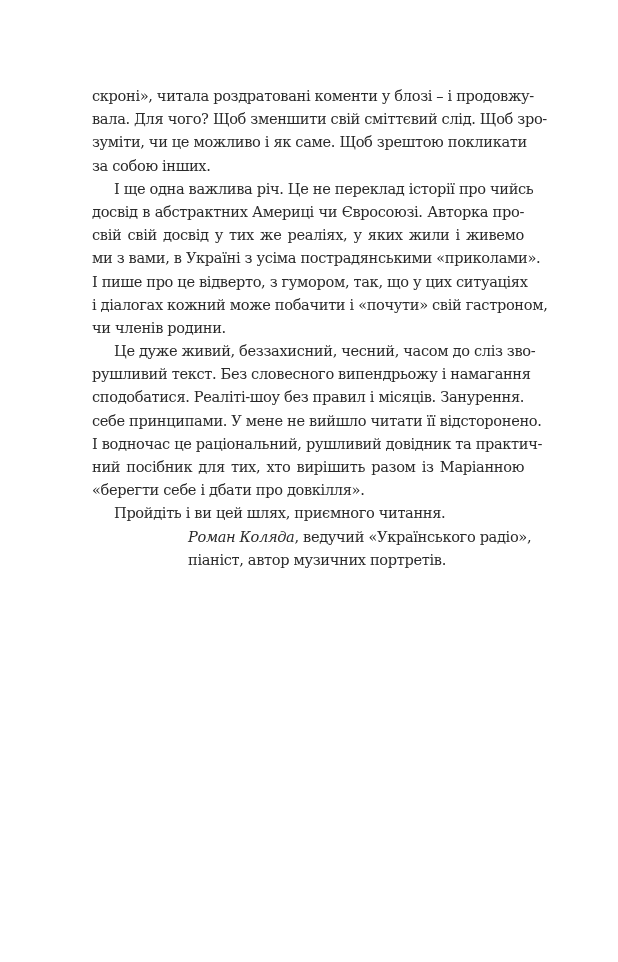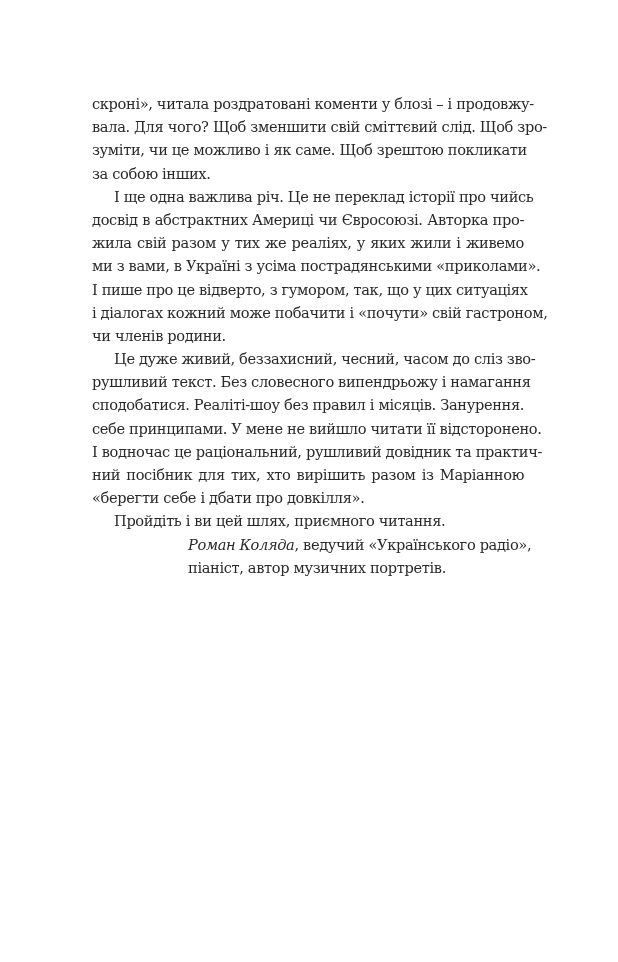--- a/index.html
+++ b/index.html
@@ -11,21 +11,21 @@
       width: 618px;
       height: 962px;
       position: relative;
       overflow: hidden;
       font-family: "DejaVu Serif", "Liberation Serif", serif;
       color: #2a2a2a;
     }
     .page {
       position: absolute;
       left: 92px;
-      top: 92px;
+      top: 84px;
       width: 432px;
     }
     .line {
       display: block;
       height: 23.2px;
       line-height: 23.2px;
       font-size: 14.6px;
       white-space: nowrap;
       letter-spacing: -0.35px;
       text-align: justify;
@@ -57,21 +57,21 @@
   <div>
     <span class="line">скроні», читала роздратовані коменти у блозі – і продовжу-</span>
     <span class="line">вала. Для чого? Щоб зменшити свій сміттєвий слід. Щоб зро-</span>
     <span class="line">зуміти, чи це можливо і як саме. Щоб зрештою покликати</span>
     <span class="line last">за собою інших.</span>
   </div>
 
   <div>
     <span class="line indent">І ще одна важлива річ. Це не переклад історії про чийсь</span>
     <span class="line">досвід в абстрактних Америці чи Євросоюзі. Авторка про-</span>
-    <span class="line">жила свій разом у тих же реаліях, у яких жили і живемо</span>
+    <span class="line">свій свій досвід у тих же реаліях, у яких жили і живемо</span>
     <span class="line">ми з вами, в Україні з усіма пострадянськими «приколами».</span>
     <span class="line">І пише про це відверто, з гумором, так, що у цих ситуаціях</span>
     <span class="line">і діалогах кожний може побачити і «почути» свій гастроном,</span>
     <span class="line last">чи членів родини.</span>
   </div>
 
   <div>
     <span class="line indent">Це дуже живий, беззахисний, чесний, часом до сліз зво-</span>
     <span class="line">рушливий текст. Без словесного випендрьожу і намагання</span>
     <span class="line">сподобатися. Реаліті-шоу без правил і місяців. Занурення.</span>

